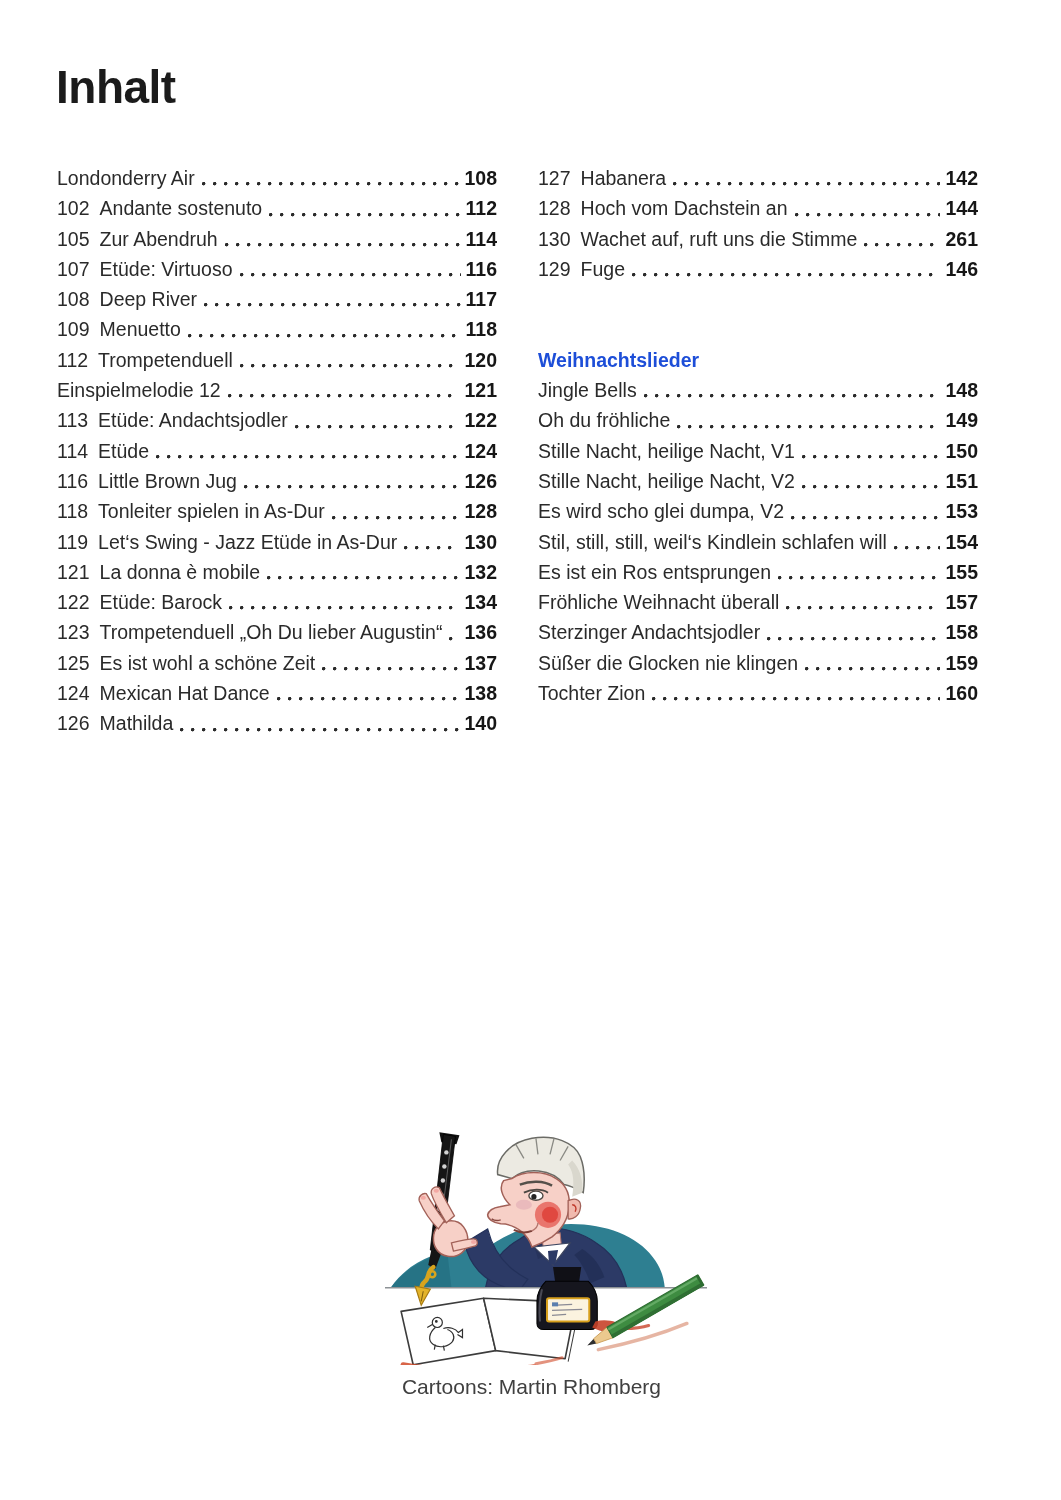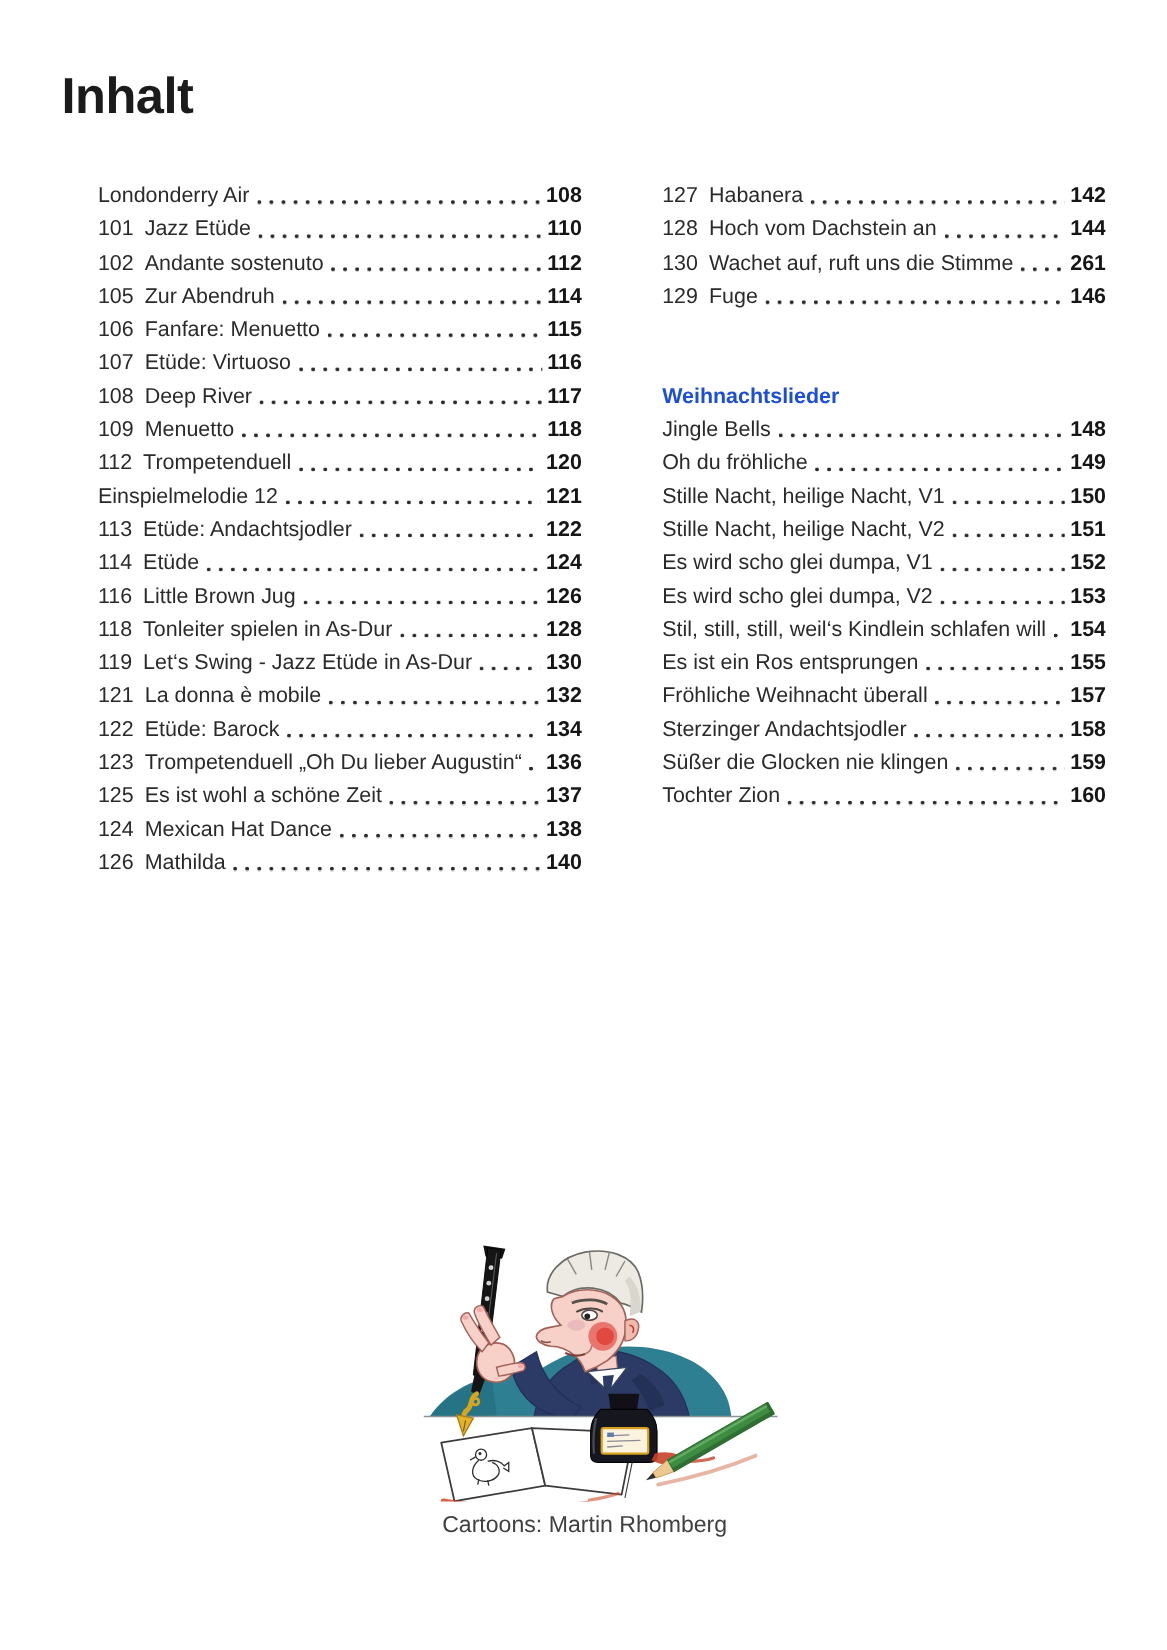--- a/index.html
+++ b/index.html
@@ -14,21 +14,21 @@
   }
   .page-title {
     position:absolute; left:56px; top:64px; margin:0;
     font-size:46px; font-weight:700; letter-spacing:-0.5px;
     color:#1b1b1b; line-height:1;
   }
   .toc {
     position:absolute; left:57px; top:163px; width:921px;
     display:flex; gap:41px;
   }
-  .toc-col { width:440px;margin-left:32px; }
+  .toc-col { width:440px; }
   .toc-row {
     display:flex; align-items:baseline;
     height:30.3px; line-height:30.3px;
     font-size:19.5px; color:#2a2a2a; white-space:nowrap; overflow:hidden;
   }
   .num { margin-right:10px; }
   .dots {
     flex:1 1 auto; min-width:10px; align-self:flex-end;
     height:4px; margin:0 3px 7px 7px;
     background-image: radial-gradient(circle at 1.7px 1.7px, #2b2b2b 1.55px, rgba(0,0,0,0) 2px);
@@ -57,42 +57,30 @@
   <h1 class="page-title">Inhalt</h1>
 
   <div class="toc">
     <div class="toc-col" id="left-col">
         <div class="toc-row">
           <span class="title-text">Londonderry Air</span>
           <span class="dots"></span>
           <span class="pg">108</span>
         </div>
         <div class="toc-row">
-          <span class="num">101</span>
-          <span class="title-text">Jazz Etüde</span>
-          <span class="dots"></span>
-          <span class="pg">110</span>
-        </div>
-        <div class="toc-row">
           <span class="num">102</span>
           <span class="title-text">Andante sostenuto</span>
           <span class="dots"></span>
           <span class="pg">112</span>
         </div>
         <div class="toc-row">
           <span class="num">105</span>
           <span class="title-text">Zur Abendruh</span>
           <span class="dots"></span>
           <span class="pg">114</span>
-        </div>
-        <div class="toc-row">
-          <span class="num">106</span>
-          <span class="title-text">Fanfare: Menuetto</span>
-          <span class="dots"></span>
-          <span class="pg">115</span>
         </div>
         <div class="toc-row">
           <span class="num">107</span>
           <span class="title-text">Etüde: Virtuoso</span>
           <span class="dots"></span>
           <span class="pg">116</span>
         </div>
         <div class="toc-row">
           <span class="num">108</span>
           <span class="title-text">Deep River</span>
@@ -225,25 +213,20 @@
           </div>
           <div class="toc-row">
             <span class="title-text">Stille Nacht, heilige Nacht, V1</span>
             <span class="dots"></span>
             <span class="pg">150</span>
           </div>
           <div class="toc-row">
             <span class="title-text">Stille Nacht, heilige Nacht, V2</span>
             <span class="dots"></span>
             <span class="pg">151</span>
-          </div>
-          <div class="toc-row">
-            <span class="title-text">Es wird scho glei dumpa, V1</span>
-            <span class="dots"></span>
-            <span class="pg">152</span>
           </div>
           <div class="toc-row">
             <span class="title-text">Es wird scho glei dumpa, V2</span>
             <span class="dots"></span>
             <span class="pg">153</span>
           </div>
           <div class="toc-row">
             <span class="title-text">Stil, still, still, weil‘s Kindlein schlafen will</span>
             <span class="dots"></span>
             <span class="pg">154</span>

